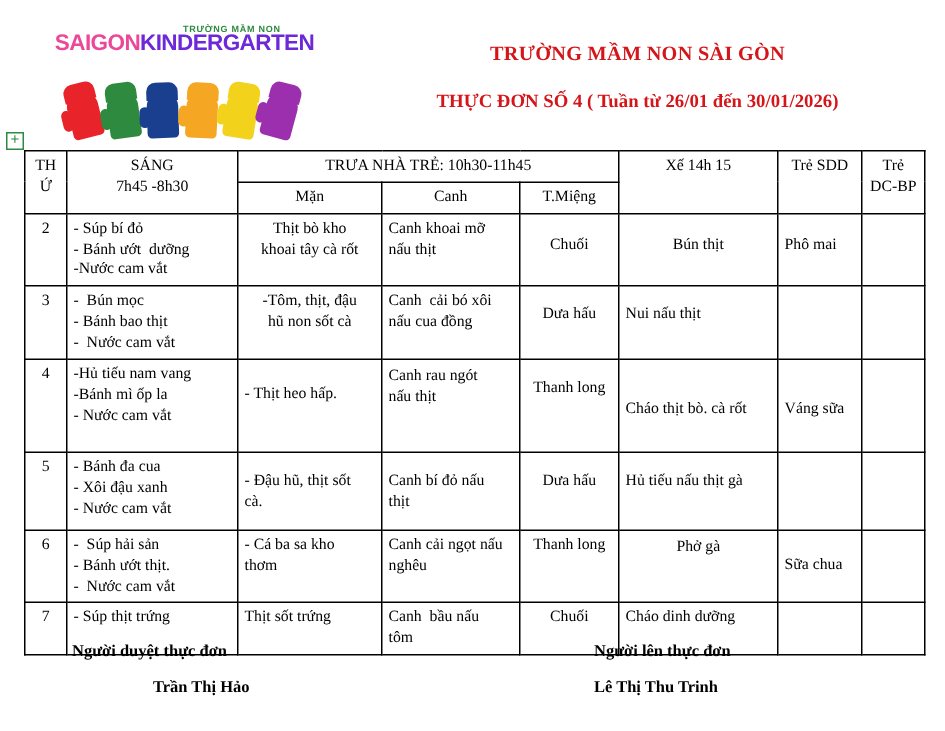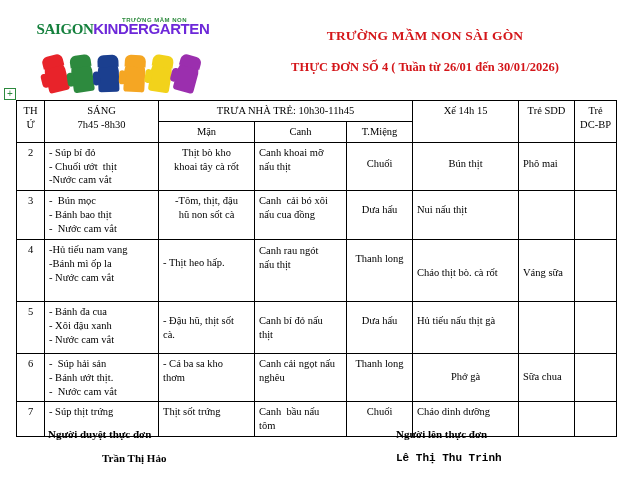--- a/index.html
+++ b/index.html
@@ -31,21 +31,21 @@
     position: absolute;
     left: 0; top: 0;
     width: 186px;
     text-align: center;
     font-family: "Liberation Sans", sans-serif;
     font-weight: bold;
     font-size: 15px;
     letter-spacing: -0.4px;
     white-space: nowrap;
   }
-  .logo-saigon { color: #15803d; font-family: Liberation Serif, serif; }
+  .logo-saigon { color: #ec4899; }
   .logo-kinder { color: #6d28d9; }
   .logo-tagline {
     position: absolute;
     left: 92px; top: -3px;
     font-size: 6px;
     color: #2d8a3e;
     font-family: "Liberation Sans", sans-serif;
     letter-spacing: 0.5px;
   }
   .hands {
@@ -147,21 +147,21 @@
   
   .footer {
     position: absolute;
     left: 0; top: 428px;
     width: 630px;
     font-size: 11px;
   }
   .f-left  { position: absolute; left: 48px; top: 0; font-weight: bold; }
   .f-right { position: absolute; left: 396px; top: 0; font-weight: bold; }
   .f-left2  { position: absolute; left: 66px; top: 24px; font-weight: bold; margin-left: 36px; }
-  .f-right2 { position: absolute; left: 396px; top: 24px; font-weight: bold; font-family: Liberation Mono, monospace; }
+  .f-right2 { position: absolute; left: 396px; top: 24px; font-weight: bold; }
 </style>
 </head>
 <body>
 
 <div id="page">
 
   <div class="header">
 
     <div class="logo">
       <div class="hands">
@@ -212,21 +212,21 @@
         </tr>
         <tr class="hdr2">
           <td>Mặn</td>
           <td>Canh</td>
           <td>T.Miệng</td>
         </tr>
 
         <tr style="height:46px;">
           <td class="num">2</td>
           <td style="white-space:pre;">- Súp bí đỏ
-- Chuối ướt  thịt
+- Bánh ướt  dưỡng
 -Nước cam vắt</td>
           <td class="ctr" style="white-space:pre;">Thịt bò kho
 khoai tây cà rốt</td>
           <td style="white-space:pre;">Canh khoai mỡ
 nấu thịt</td>
           <td class="ctr" style="padding-top:14px;">Chuối</td>
           <td class="ctr" style="padding-top:14px;">Bún thịt</td>
           <td style="padding-top:14px;margin-top:16px;">Phô mai</td>
           <td></td>
         </tr>
@@ -278,21 +278,21 @@
         <tr style="height:44px;">
           <td class="num">6</td>
           <td style="white-space:pre;">-  Súp hải sản
 - Bánh ướt thịt.
 -  Nước cam vắt</td>
           <td style="white-space:pre;">- Cá ba sa kho
 thơm</td>
           <td style="white-space:pre;">Canh cải ngọt nấu
 nghêu</td>
           <td class="ctr">Thanh long</td>
-          <td class="ctr" style="padding-top:16px;">Phở gà</td>
+          <td class="ctr" style="padding-top:4px;">Phở gà</td>
           <td style="padding-top:16px;">Sữa chua</td>
           <td></td>
         </tr>
 
         <tr style="height:26px;">
           <td class="num">7</td>
           <td>- Súp thịt trứng</td>
           <td>Thịt sốt trứng</td>
           <td style="white-space:pre;">Canh  bầu nấu
 tôm</td>

